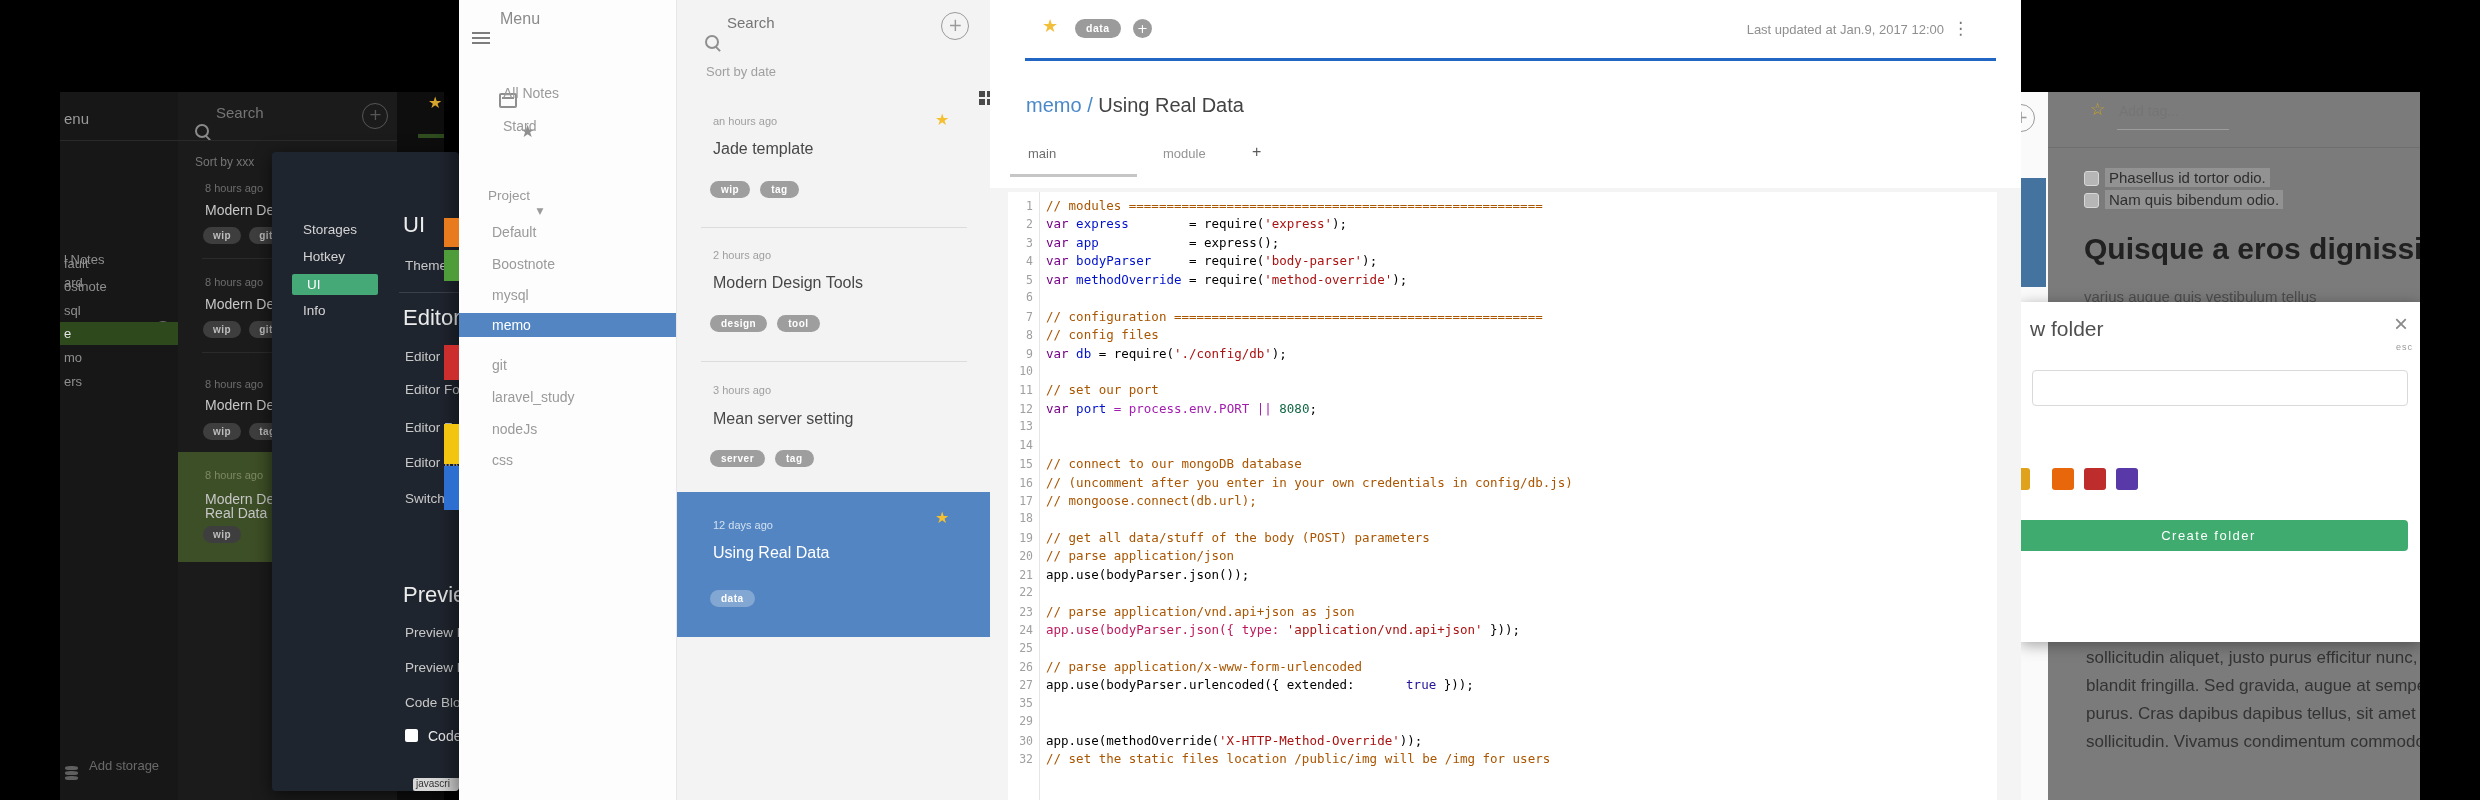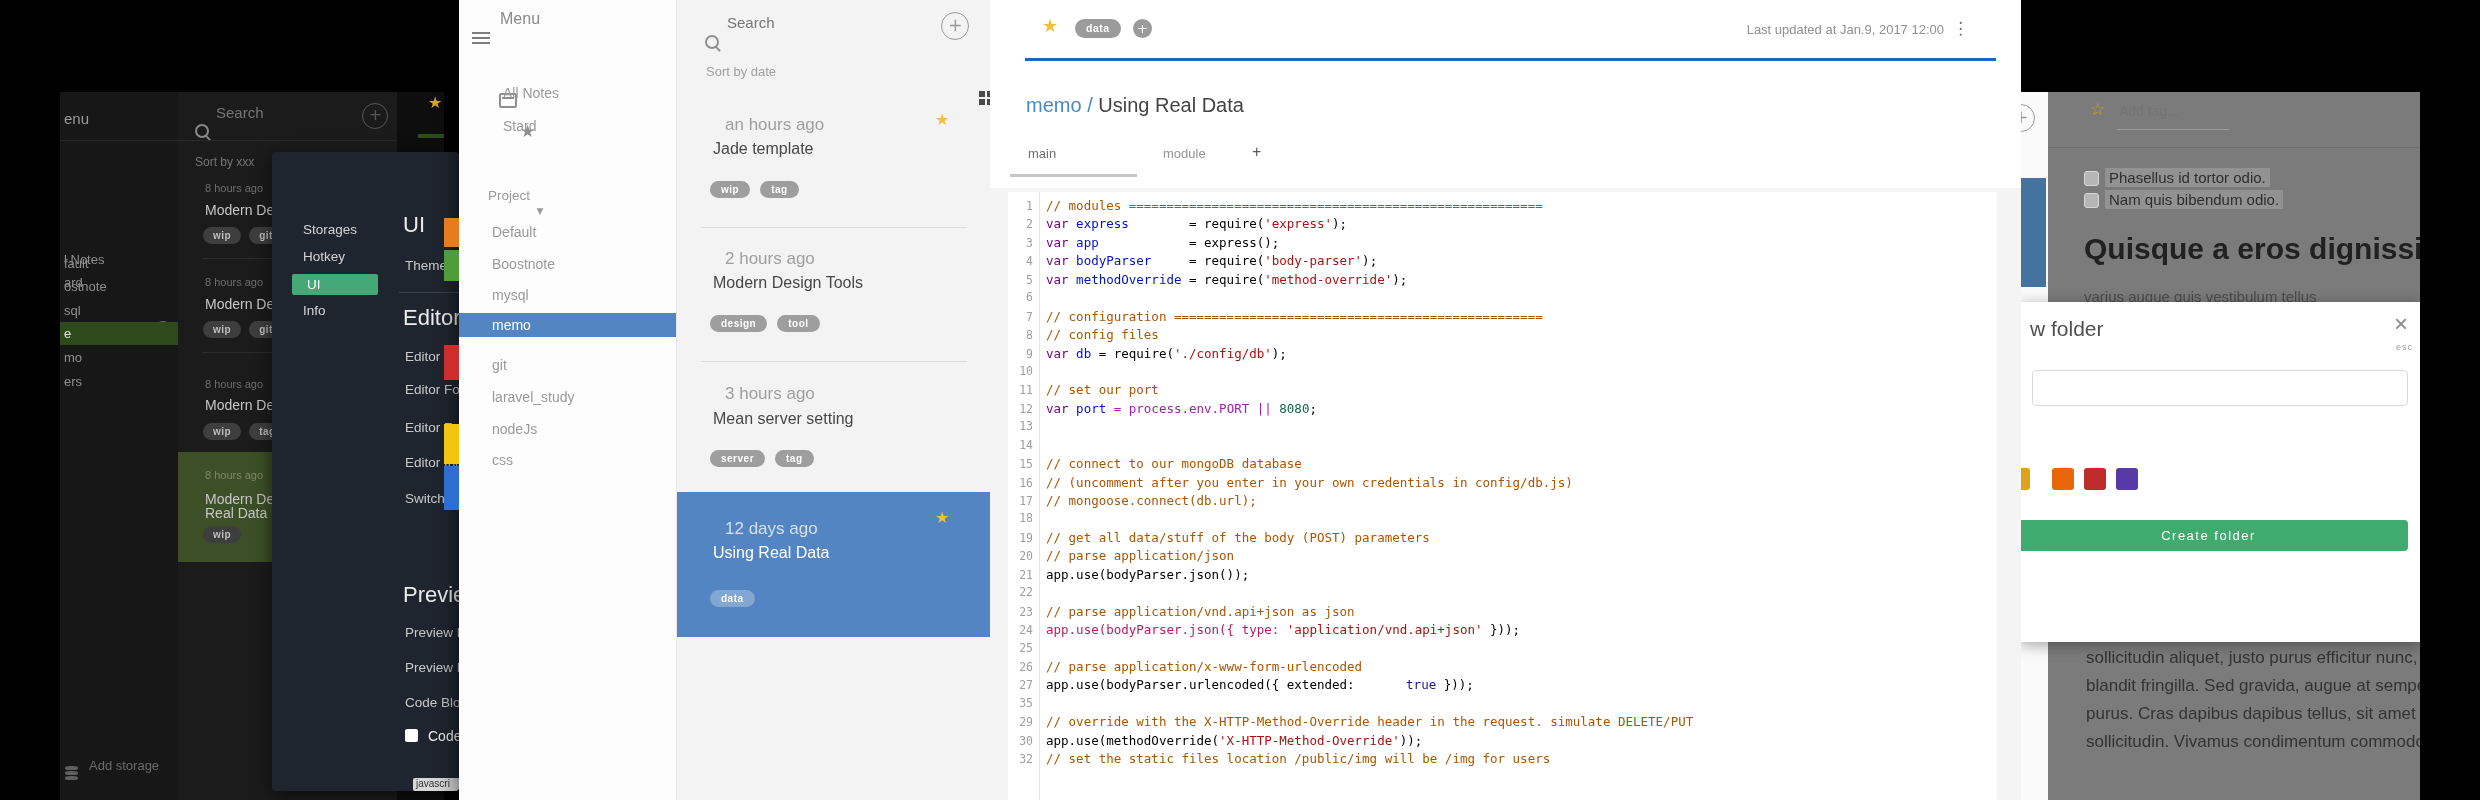--- a/index.html
+++ b/index.html
@@ -65,21 +65,21 @@
   
   #center-app{left:459px;top:0;width:1562px;height:800px;background:#fff;
     box-shadow:-6px 0 18px rgba(0,0,0,.45);}
   .ca-sidebar{position:absolute;left:0;top:0;width:217px;height:100%;background:#fdfdfd;}
   .ca-item{position:absolute;font-size:14px;color:#9a9a9a;white-space:nowrap;}
   .ca-folder{position:absolute;left:33px;font-size:14px;color:#9a9a9a;white-space:nowrap;cursor:pointer;}
   .ca-folder-sel{position:absolute;left:0;width:217px;height:24px;background:#5385c2;}
   .ca-folder-sel span{position:absolute;left:33px;top:4px;font-size:14px;color:#fff;}
   .ca-list{position:absolute;left:217px;top:0;width:314px;height:100%;background:#f3f3f3;
     border-left:1px solid #e7e7e7;}
-  .ca-date{position:absolute;left:48px;font-size:17px;color:#9f9f9f;white-space:nowrap;}
+  .ca-date{position:absolute;left:36px;font-size:11px;color:#9f9f9f;white-space:nowrap;}
   .ca-title{position:absolute;left:36px;font-size:16px;color:#474747;white-space:nowrap;}
   .ca-tags{position:absolute;left:33px;display:flex;gap:10px;}
   .ca-tag{background:#9e9e9e;color:#fff;font-size:10px;font-weight:bold;border-radius:9px;
     padding:3px 11px;letter-spacing:.5px;}
   .ca-div{position:absolute;left:24px;right:24px;height:1px;background:#dcdcdc;}
   .ca-star{position:absolute;left:258px;font-size:16px;color:#f4c032;}
   .ca-note-sel{position:absolute;left:0;width:314px;background:#5385c2;}
   .ca-note-sel .ca-date{color:#d2e0f2;}
   .ca-note-sel .ca-title{color:#fff;}
   .ca-note-sel .ca-tag{background:#83a7d3;}
@@ -429,21 +429,20 @@
             <div class="cl">
               <span class="ln">27</span>
               <span class="cd"><span style="color: rgb(0, 0, 0);">app.use(bodyParser.urlencoded({ extended: </span><span style="color: rgb(34, 17, 153); margin-left: 44px;">true</span><span style="color: rgb(0, 0, 0);"> }));</span></span>
             </div>
             <div class="cl">
               <span class="ln">35</span>
               <span class="cd"></span>
             </div>
             <div class="cl">
               <span class="ln">29</span>
-              <span class="cd"><span style="color: rgb(170, 85, 0);">// override with the X-HTTP-Method-Override header in the request. simulate DELETE/PUT</span></span>
             </div>
             <div class="cl">
               <span class="ln">30</span>
               <span class="cd"><span style="color: rgb(0, 0, 0);">app.use(methodOverride(</span><span style="color: rgb(170, 17, 17);">'X-HTTP-Method-Override'</span><span style="color: rgb(0, 0, 0);">));</span></span>
             </div>
             <div class="cl">
               <span class="ln">32</span>
               <span class="cd"><span style="color: rgb(170, 85, 0);">// set the static files location /public/img will be /img for users</span></span>
             </div>
           </div>

